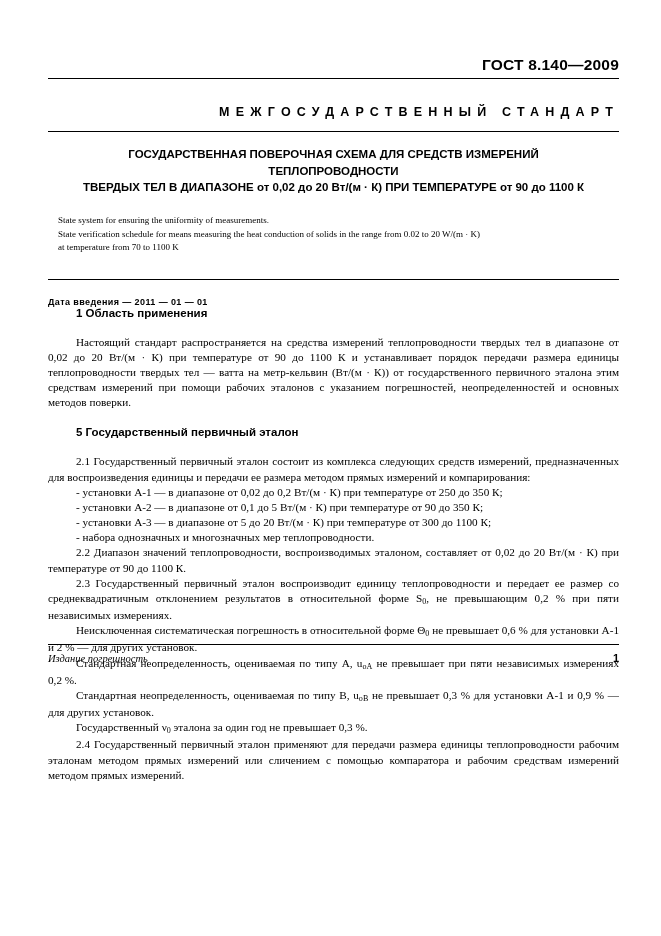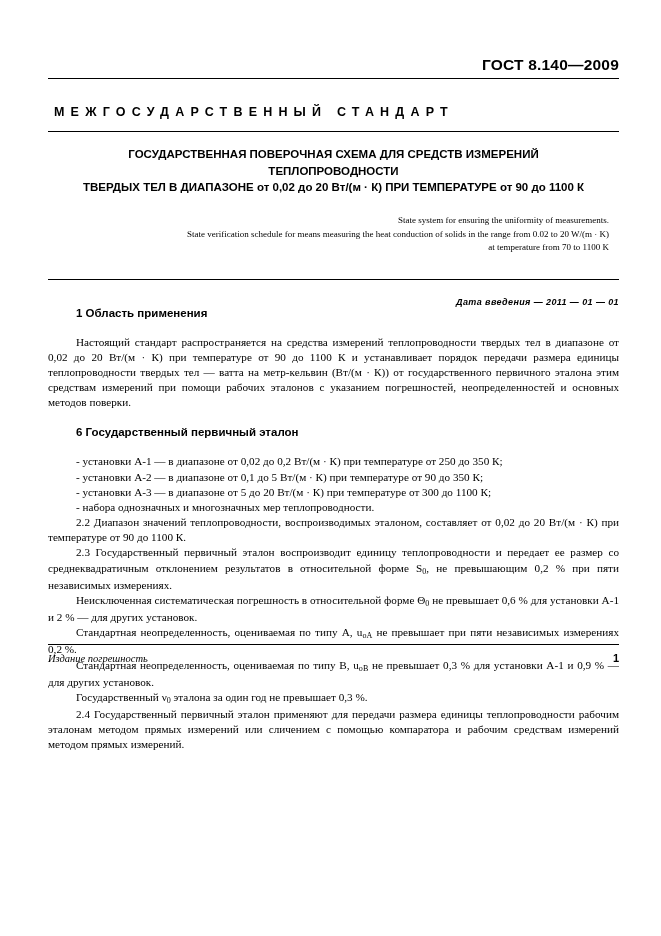--- a/index.html
+++ b/index.html
@@ -33,21 +33,21 @@
     letter-spacing: 0.2px;
     margin-top: 56px;
   }
   .hrule {
     border: none;
     border-top: 1px solid #000;
     margin: 4px 0 0 0;
     height: 0;
   }
   .std-word {
-    text-align: left;
+    text-align: right;
     font-family: "Liberation Sans", sans-serif;
     font-size: 12.5px;
     font-weight: bold;
     letter-spacing: 6.2px;
     margin-top: 26px;
     padding-left: 6px;
   }
   .hrule2 {
     border: none;
     border-top: 1px solid #000;
@@ -66,41 +66,40 @@
   .main-title {
     text-align: center;
     font-family: "Liberation Sans", sans-serif;
     font-size: 11.5px;
     font-weight: bold;
     line-height: 1.45;
     margin-top: 14px;
     padding: 0 14px;
   }
   .eng-block {
-    text-align: right;
+    text-align: left;
     font-family: "Liberation Serif", serif;
     font-size: 9px;
     line-height: 1.5;
     margin-top: 18px;
     padding: 0 10px;
   }
   .hrule3 {
     border: none;
     border-top: 1px solid #000;
     margin: 24px 0 0 0;
     height: 0;
   }
   .intro-date {
-    text-align: right;
+    text-align: left;
     font-family: "Liberation Sans", sans-serif;
     font-size: 9px;
     font-weight: bold;
     letter-spacing: 0.4px;
     margin-top: 17px;
-    font-style: italic;
   }
 
   
   .body {
   }
   h2.section {
     font-family: "Liberation Sans", sans-serif;
     font-size: 11.5px;
     font-weight: bold;
     margin: 0 0 0 0;
@@ -184,23 +183,24 @@
   <hr class="hrule3">
   <div class="intro-date">Дата введения — 2011 — 01 — 01</div>
 
   <div class="body">
 
     <h2 class="section">1  Область применения</h2>
     <div class="sec-gap"></div>
     <p class="para">Настоящий стандарт распространяется на средства измерений теплопроводности твердых тел в диапазоне от 0,02 до 20 Вт/(м · К) при температуре от 90 до 1100 К и устанавливает порядок передачи размера единицы теплопроводности твердых тел — ватта на метр-кельвин (Вт/(м · К)) от государственного первичного эталона этим средствам измерений при помощи рабочих эталонов с указанием погрешностей, неопределенностей и основных методов поверки.</p>
 
     <div class="sec-gap"></div>
-    <h2 class="section">6  Государственный первичный эталон</h2>
+    <h2 class="section">5  Государственный первичный эталон</h2>
     <div class="sec-gap"></div>
 
+    <p class="para">2.1  Государственный первичный эталон состоит из комплекса следующих средств измерений, предназначенных для воспроизведения единицы и передачи ее размера методом прямых измерений и компарирования:</p>
 
     <ul class="dashlist">
       <li>- установки А-1 — в диапазоне от 0,02 до 0,2 Вт/(м · К) при температуре от 250 до 350 К;</li>
       <li>- установки А-2 — в диапазоне от 0,1 до 5 Вт/(м · К) при температуре от 90 до 350 К;</li>
       <li>- установки А-3 — в диапазоне от 5 до 20 Вт/(м · К) при температуре от 300 до 1100 К;</li>
       <li>- набора однозначных и многозначных мер теплопроводности.</li>
     </ul>
 
     <p class="para">2.2  Диапазон значений теплопроводности, воспроизводимых эталоном, составляет от 0,02 до 20 Вт/(м · К) при температуре от 90 до 1100 К.</p>
 

